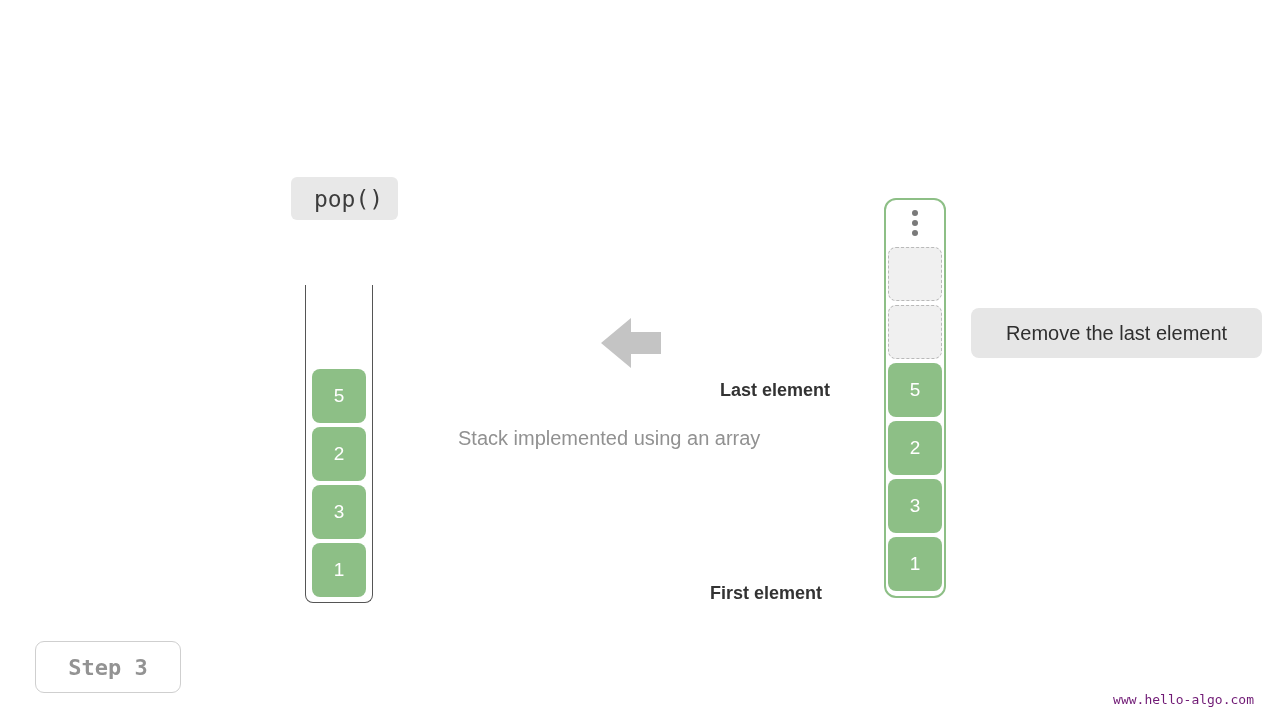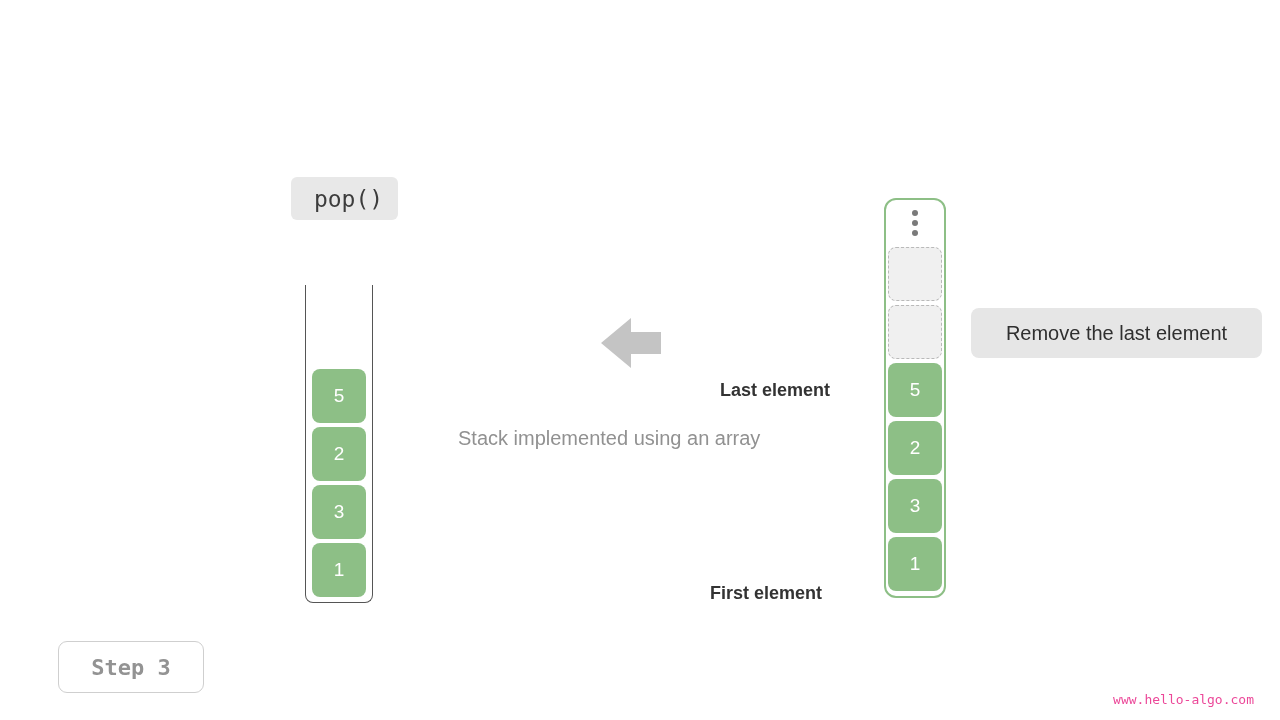--- a/index.html
+++ b/index.html
@@ -187,31 +187,30 @@
     background: #ffffff;
     border: 1.4px solid #cfcfcf;
     border-radius: 9px;
     display: flex;
     align-items: center;
     justify-content: center;
     font-family: "DejaVu Sans Mono", "Liberation Mono", monospace;
     font-size: 22px;
     font-weight: bold;
     color: #939393;
-    margin-left: 23px;
   }
 
   
   .watermark {
     position: absolute;
     right: 26px;
     bottom: 13px;
     font-family: "DejaVu Sans Mono", "Liberation Mono", monospace;
     font-size: 13px;
-    color: #ec4899;
+    color: #701a75;
     white-space: nowrap;
     text-align: right;
   }
 </style>
 </head>
 <body>
 
 <div class="op-label">
   <span>pop()</span>
 </div>

